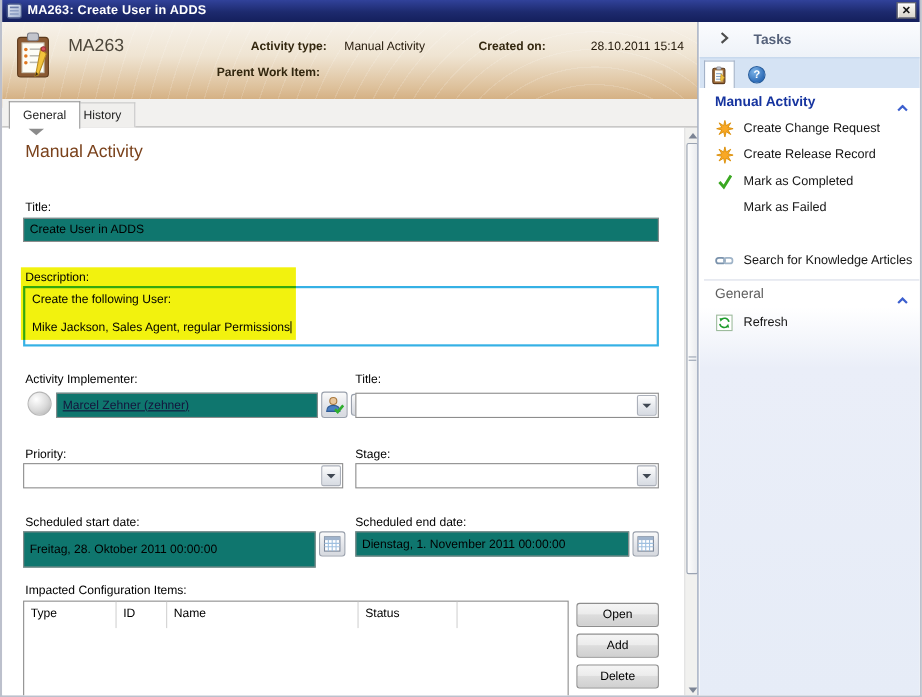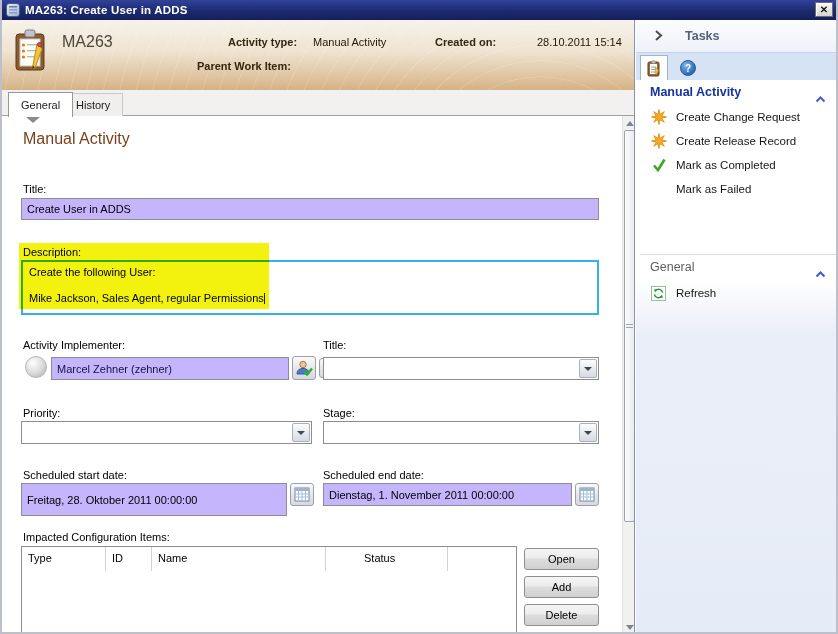--- a/index.html
+++ b/index.html
@@ -44,41 +44,41 @@
   .tab.active{left:8px;background:#fff;border:1px solid #989898;border-bottom:none;
     height:25px;z-index:2;}
   .tab.inactive{left:63px;background:#f0efed;border:1px solid #c9c9c9;border-bottom:none;top:3px;height:23px;}
   .tab-notch{position:absolute;left:24px;top:117px;width:0;height:0;z-index:3;
     border-left:7px solid transparent;border-right:7px solid transparent;border-top:6px solid #8b8b8b;}
   
   .content{position:absolute;left:-2px;top:116px;width:622px;height:518px;background:#fff;
     border-left:1px solid #e3e3e3;}
   .form-heading{position:absolute;left:22px;top:14px;font-size:16px;color:#7a421c;}
   .lbl{position:absolute;font-size:11px;color:#000;}
-  .tbox{position:absolute;background:#c4b5fd;border:1px solid #8d8d8d;font-size:11px;color:#000;
+  .tbox{position:absolute;background:#0f766e;border:1px solid #8d8d8d;font-size:11px;color:#000;
     display:flex;align-items:center;padding:0 5px;}
   .descbox{position:absolute;left:20px;top:144px;width:578px;height:55px;background:#fff;
     border:2px solid #35b1e5;font-size:11px;color:#000;padding:4px 6px;line-height:13px;}
   .descbox .ln{display:block;}
   .caret{display:inline-block;width:1px;height:11px;background:#222;vertical-align:-2px;}
   .hilite{position:absolute;left:18px;top:127px;width:250px;height:66px;background:#f2f20e;
     mix-blend-mode:multiply;pointer-events:none;z-index:5;}
   
   .combo{position:absolute;background:#fff;border:1px solid #8d8d8d;}
   .combo .dd{position:absolute;right:1px;top:1px;bottom:1px;width:18px;border-radius:2px;
     background:linear-gradient(#fdfdfd,#e4e7ec 60%,#d7dbe2);border:1px solid #abb0ba;
     display:flex;align-items:center;justify-content:center;}
   .tri-dn{width:0;height:0;border-left:4px solid transparent;border-right:4px solid transparent;
     border-top:4px solid #3f4752;}
   .sqbtn{position:absolute;background:linear-gradient(#fafafa,#e3e5ea 55%,#d6d9df);
     border:1px solid #99a0ac;border-radius:3px;display:flex;align-items:center;justify-content:center;
     font-size:11px;color:#222;}
   .avatar{position:absolute;left:24px;top:240px;width:22px;height:22px;border-radius:50%;
     background:radial-gradient(circle at 35% 30%,#ffffff,#d9d9d9 55%,#adadad);border:1px solid #b5b5b5;}
-  .linktxt{color:#14143c;}
+  .linktxt{text-decoration:underline;color:#14143c;}
   
   .pbtn{position:absolute;left:523px;width:75px;height:22px;border:1px solid #8e8e8e;border-radius:3px;
     background:linear-gradient(#f5f5f5 0%,#ececec 45%,#dddddd 50%,#d0d0d0 100%);
     font-size:11px;color:#000;display:flex;align-items:center;justify-content:center;}
   
   .ci-table{position:absolute;left:20px;top:430px;width:496px;height:100px;border:1px solid #8d8d8d;background:#fff;}
   .ci-head{display:flex;height:24px;}
   .ci-th{font-size:11px;color:#000;padding:5px 0 0 6px;border-right:1px solid #d2d2d2;}
   
   .vscroll{position:absolute;left:620px;top:116px;width:14px;height:518px;background:#f1f1ef;
@@ -238,21 +238,21 @@
         <path d="M1 7 H15 M1 10 H15 M4.5 4 V14 M8 4 V14 M11.5 4 V14" stroke="#9fc0e0" stroke-width="1"></path>
       </svg>
     </div>
 
     <span class="lbl" style="left:22px;top:415px;">Impacted Configuration Items:</span>
     <div class="ci-table">
       <div class="ci-head">
         <div class="ci-th" style="width:84px;">Type</div>
         <div class="ci-th" style="width:46px;">ID</div>
         <div class="ci-th" style="width:174px;">Name</div>
-        <div class="ci-th" style="width:90px;margin-left:32px;">Status</div>
+        <div class="ci-th" style="width:90px;">Status</div>
       </div>
     </div>
 
     <div class="pbtn" style="top:432px;">Open</div>
     <div class="pbtn" style="top:460px;">Add</div>
     <div class="pbtn" style="top:488px;">Delete</div>
   </div>
 
   <div class="vscroll">
     <div class="sb-btn" style="top:0;">
@@ -323,20 +323,29 @@
         </span>
         <span>Mark as Completed</span>
       </div>
 
       <div class="titem" style="top:98px;">
         <span class="ic empty"></span>
         <span>Mark as Failed</span>
       </div>
 
 
+      <div class="titem" style="top:146px;">
+        <span class="ic">
+          <svg width="17" height="10" viewBox="0 0 17 10">
+            <rect x="1" y="2.5" width="8" height="5" rx="2.5" fill="none" stroke="#7a92ac" stroke-width="1.6"></rect>
+            <rect x="8" y="2.5" width="8" height="5" rx="2.5" fill="none" stroke="#9fb4c8" stroke-width="1.6"></rect>
+          </svg>
+        </span>
+        <span>Search for Knowledge Articles</span>
+      </div>
 
       <div class="sec-sep" style="top:174px;"></div>
 
       <span class="sec-head gray" style="top:180px;">General</span>
       <span class="sec-chev" style="top:184px;">
         <svg width="11" height="7" viewBox="0 0 11 7">
             <polyline points="1.5,5.5 5.5,1.5 9.5,5.5" fill="none" stroke="#3c5fce" stroke-width="2"></polyline>
           </svg>
       </span>
 

